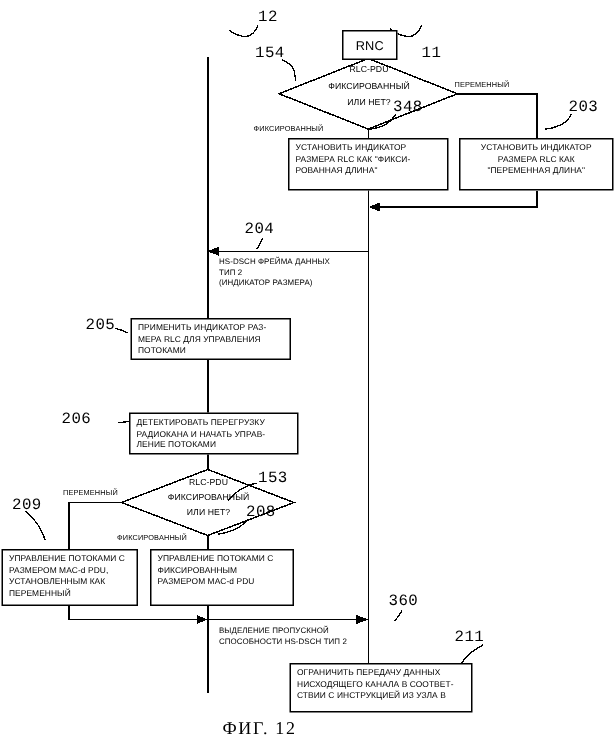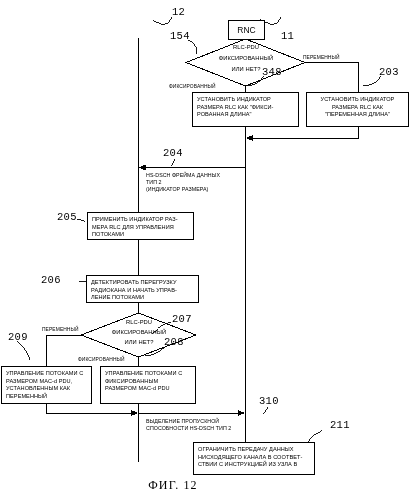--- a/index.html
+++ b/index.html
@@ -191,39 +191,39 @@
   <div class="ref" style="left:57px; top:211px;">205</div>
 
   <div class="pbox" style="left:86px; top:275px; width:113px; height:28px;">ДЕТЕКТИРОВАТЬ ПЕРЕГРУЗКУ
 РАДИОКАНА И НАЧАТЬ УПРАВ-
 ЛЕНИЕ ПОТОКАМИ</div>
   <div class="ref" style="left:41px; top:274px;">206</div>
 
   <div class="dtext" style="left:103px; top:319px; width:72px;">RLC-PDU</div>
   <div class="dtext" style="left:93px; top:329px; width:92px;">ФИКСИРОВАННЫЙ</div>
   <div class="dtext" style="left:103px; top:339px; width:72px;">ИЛИ НЕТ?</div>
-  <div class="ref" style="left:172px; top:313px;">207</div>
+  <div class="ref" style="left:172px; top:313px;">153</div>
   <div class="branch" style="left:78px; top:357px;">ФИКСИРОВАННЫЙ</div>
   <div class="branch" style="left:42px; top:327px;">ПЕРЕМЕННЫЙ</div>
 
   <div class="pbox" style="left:100px; top:366px; width:96px; height:38px;">УПРАВЛЕНИЕ ПОТОКАМИ
 С ФИКСИРОВАННЫМ
 РАЗМЕРОМ MAC-d PDU</div>
   <div class="ref" style="left:164px; top:336px;">208</div>
 
   <div class="pbox" style="left:1px; top:366px; width:91px; height:38px;">УПРАВЛЕНИЕ ПОТОКАМИ
 С РАЗМЕРОМ MAC-d PDU,
 УСТАНОВЛЕННЫМ КАК
 ПЕРЕМЕННЫЙ</div>
   <div class="ref" style="left:8px; top:331px;">209</div>
 
   <div class="msg" style="left:146px; top:418px; width:110px;">ВЫДЕЛЕНИЕ ПРОПУСКНОЙ
 СПОСОБНОСТИ HS-DSCH ТИП 2</div>
-  <div class="ref" style="left:259px; top:395px;">310</div>
+  <div class="ref" style="left:259px; top:395px;">360</div>
 
   <div class="pbox" style="left:193px; top:442px; width:122px; height:33px;">ОГРАНИЧИТЬ ПЕРЕДАЧУ ДАННЫХ
 НИСХОДЯЩЕГО КАНАЛА В СООТВЕТ-
 СТВИИ С ИНСТРУКЦИЕЙ ИЗ УЗЛА В</div>
-  <div class="ref" style="left:330px; top:419px;">211</div>
+  <div class="ref" style="left:303px; top:419px;">211</div>
 
   <div id="figcap" style="top:478px;">ФИГ. 12</div>
 
 </div>
 
 </body></html>

